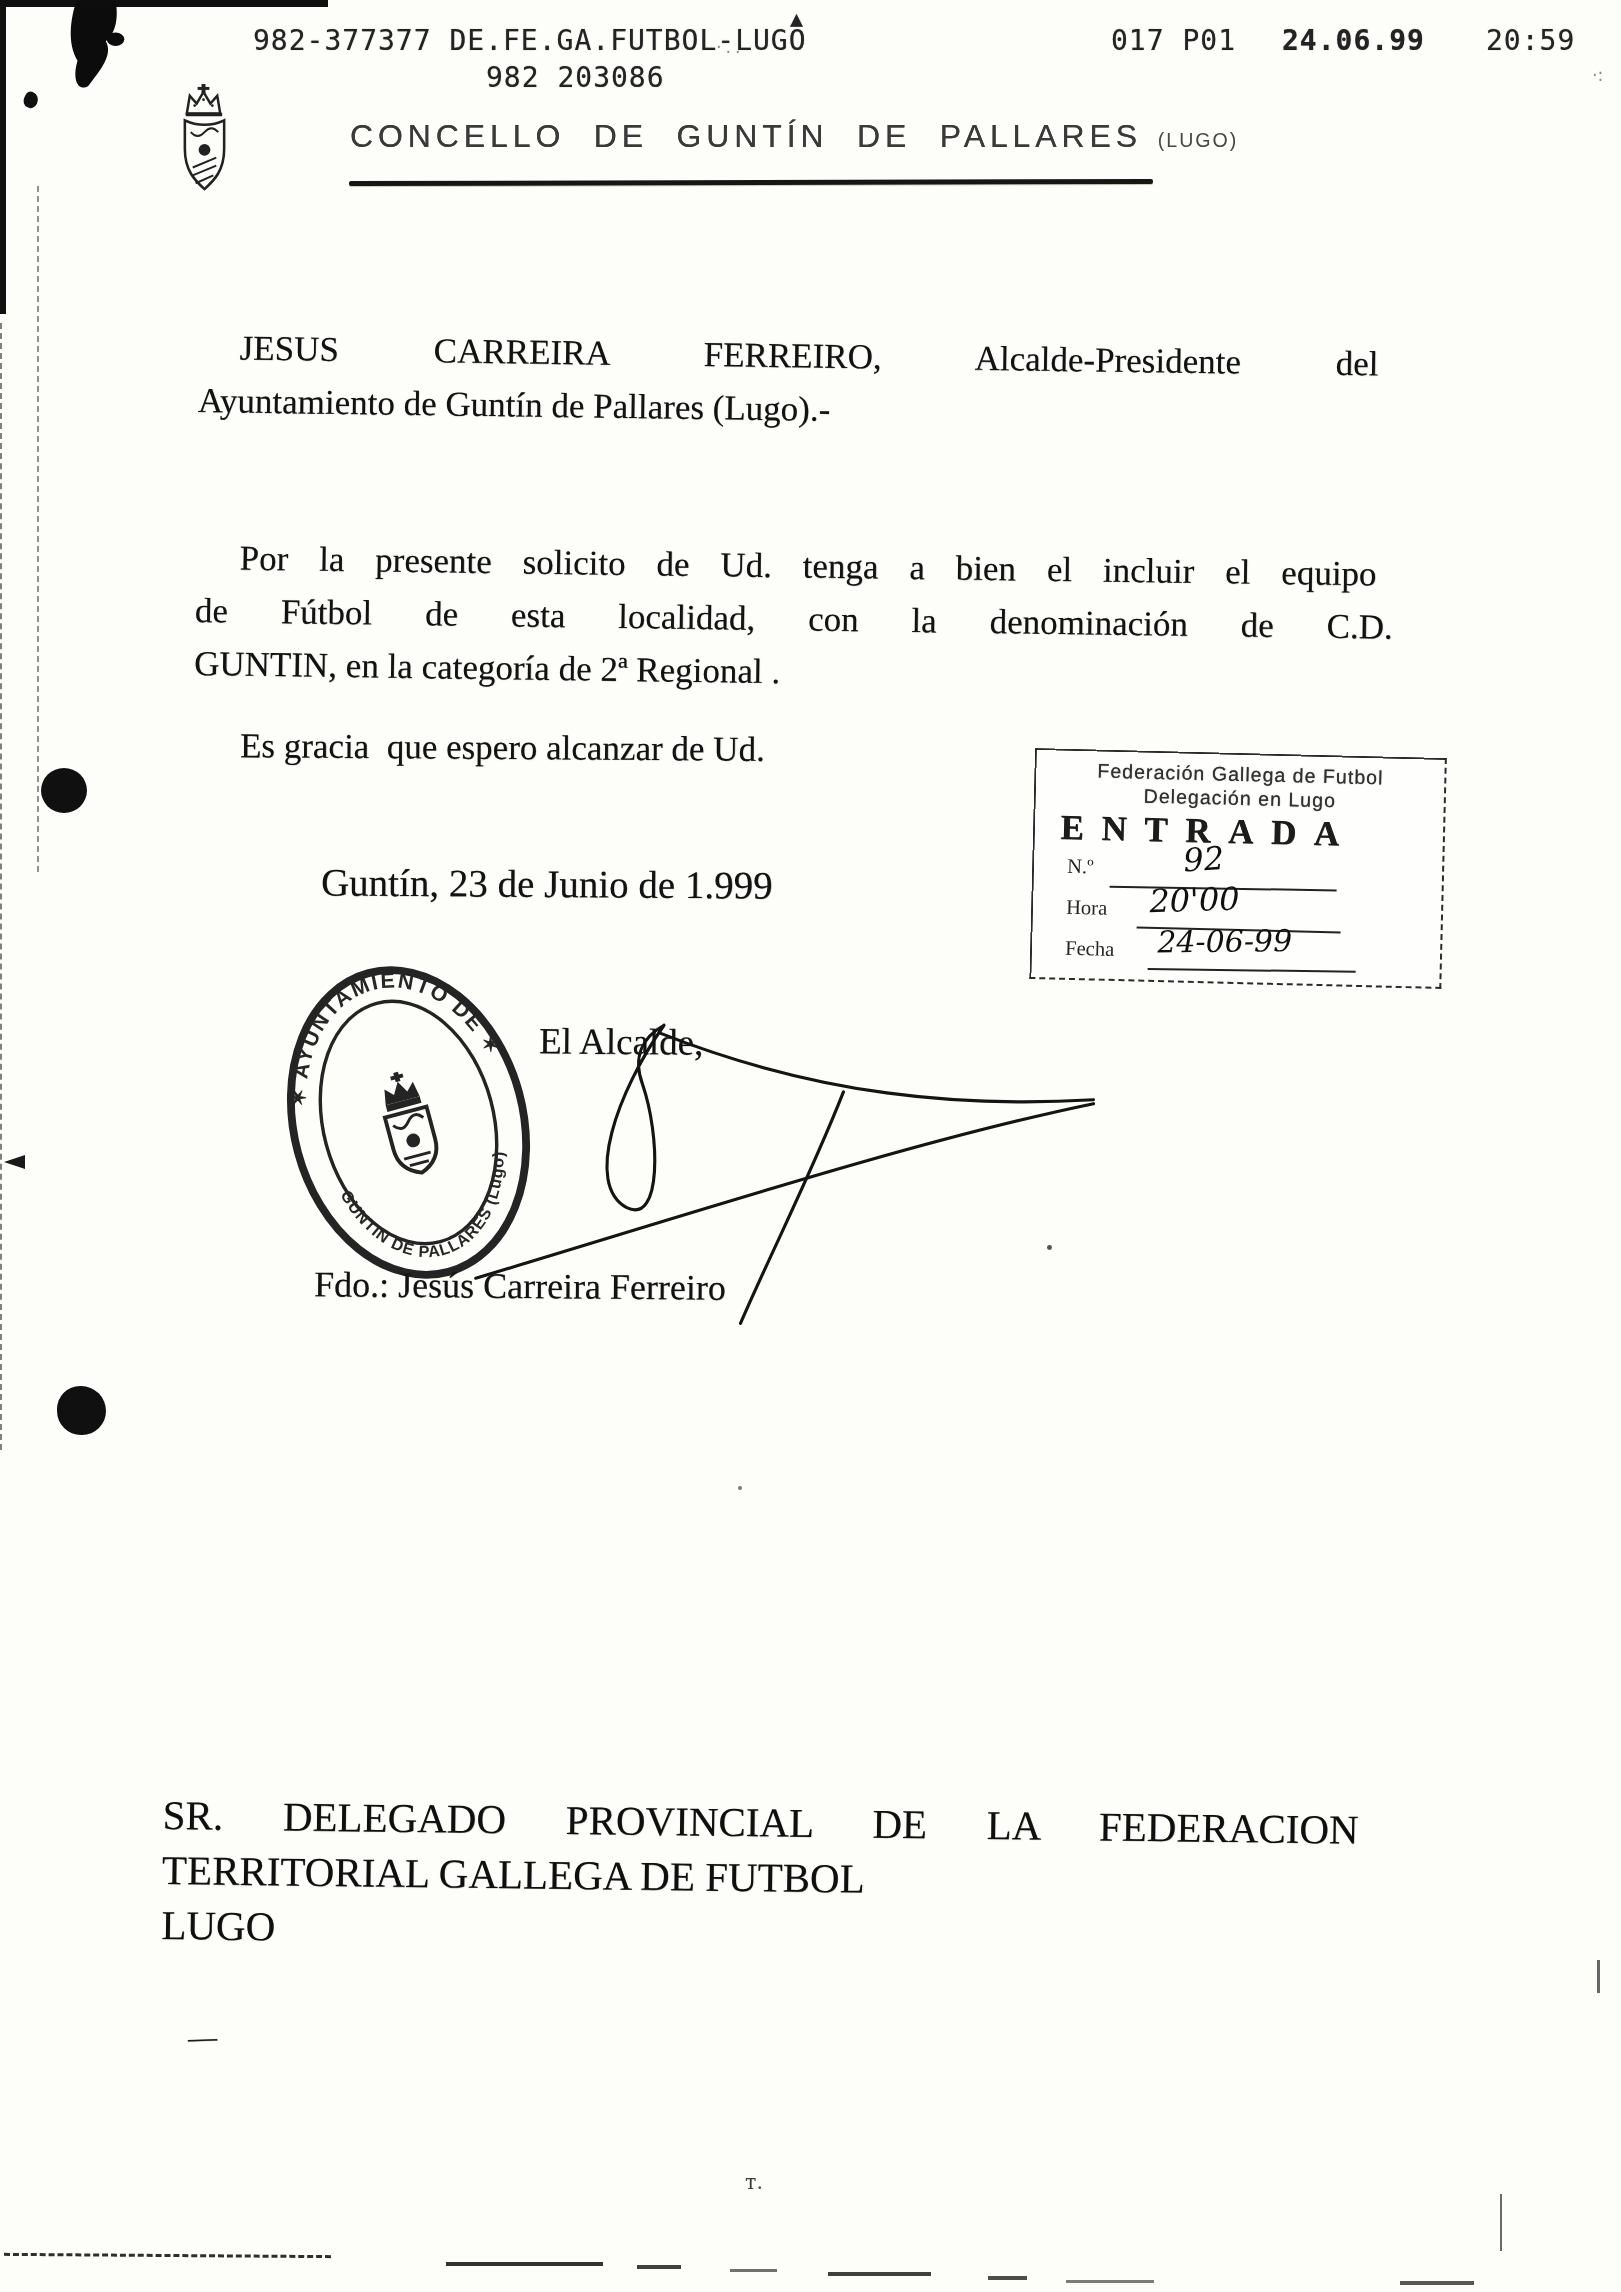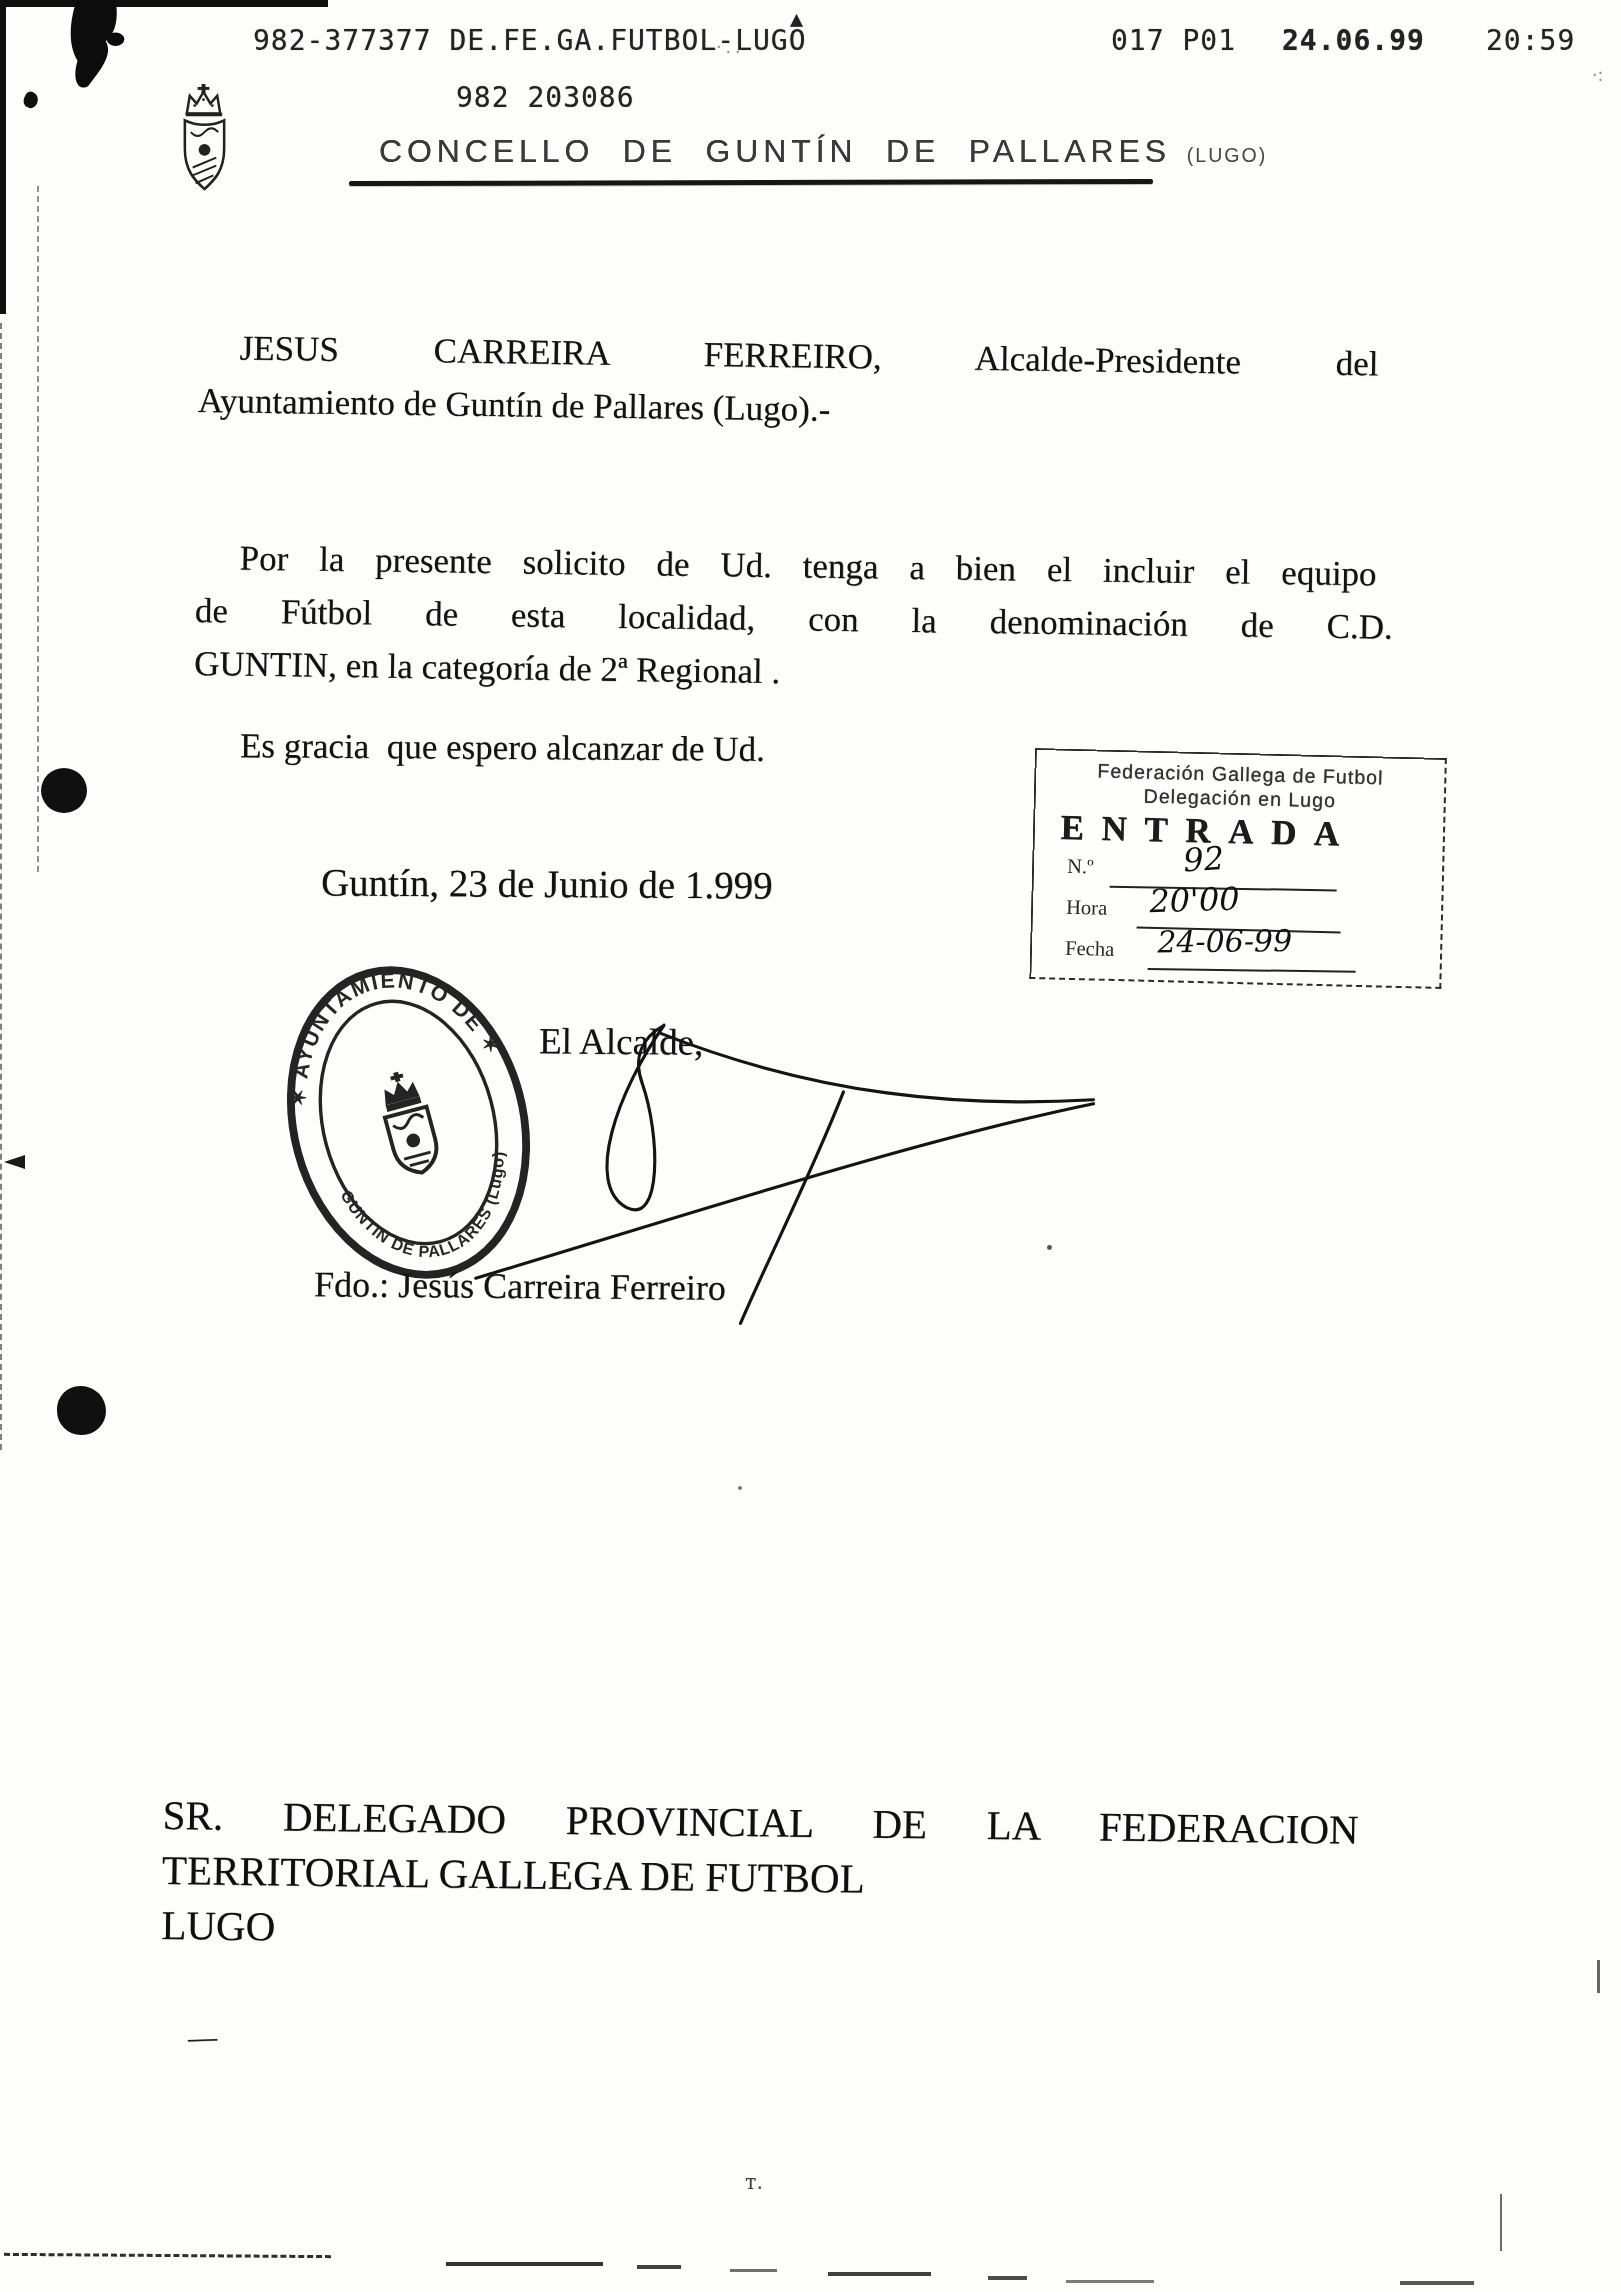--- a/index.html
+++ b/index.html
@@ -33,38 +33,38 @@
 </head>
 <body>
 
 <div id="page">
 
   <div class="abs fax" style="left:253px;top:23.5px;">982-377377  DE.FE.GA.FUTBOL-LUGO</div>
   <div class="abs fax" style="left:790px;top:5.9px;font-size:21.6px;">▲</div>
   <div class="abs fax" style="left:1111px;top:23.5px;text-align:center;">017 P01</div>
   <div class="abs fax" style="left:1282px;top:23.5px;font-weight:bold;">24.06.99</div>
   <div class="abs fax" style="left:1486px;top:23.5px;">20:59</div>
-  <div class="abs fax" style="left:456px;top:61px;margin-top:20px;">982 203086</div>
+  <div class="abs fax" style="left:486px;top:61px;">982 203086</div>
   <div class="abs noise" style="left:716px;top:37px;font-size:17.6px;letter-spacing:3.9px;">·..</div>
   <div class="abs noise" style="left:1592px;top:65px;font-size:17.6px;">·:</div>
 
   <svg class="abs" style="left:173px;top:84px;" width="63" height="112" viewBox="0 0 64 114">
     <rect x="29" y="0" width="4" height="9" fill="#222"></rect>
     <rect x="25" y="3" width="12" height="3" fill="#222"></rect>
     <path d="M14,30 L17,12 L24,20 L31,8 L38,20 L45,12 L48,30 Z" fill="none" stroke="#222" stroke-width="2.5"></path>
     <path d="M13,31 h37" stroke="#222" stroke-width="3.5"></path>
     <circle cx="22" cy="22" r="1.4" fill="#222"></circle>
       <circle cx="31" cy="16" r="1.4" fill="#222"></circle>
       <circle cx="40" cy="22" r="1.4" fill="#222"></circle>
     <path d="M12,37 c 12,6 28,6 40,0 v29 c0,22 -10,32 -20,41 c-10,-9 -20,-19 -20,-41 Z" fill="none" stroke="#222" stroke-width="2.6"></path>
     <path d="M18,49 q7,8 14,0 q7,-8 14,0" fill="none" stroke="#222" stroke-width="2"></path>
     <circle cx="32" cy="67" r="6" fill="#222"></circle>
     <path d="M20,85 l24,-10 M20,93 l24,-10 M23,101 l18,-8" stroke="#222" stroke-width="2" fill="none"></path>
   </svg>
-  <div class="abs" style="left:350px;top:133px;white-space:nowrap;margin-left:29px;">
+  <div class="abs" style="left:350px;top:118px;white-space:nowrap;">
     <span class="lh-title">CONCELLO DE GUNTÍN DE PALLARES</span><span class="lh-place">(LUGO)</span>
   </div>
   <div class="abs" style="left:349px;top:180px;width:804px;height:4.9px;background:#161616;transform:rotate(-0.15deg);border-radius:2px;box-shadow:0 1px 0 rgba(120,120,40,.35);"></div>
 
   <div class="abs typed" style="left:199px;top:321px;width:1182px;transform:rotate(.8deg);transform-origin:left top;">
     <div class="just" style="margin-left:41px;width:1139px;">JESUS CARREIRA FERREIRO, Alcalde-Presidente del</div>
     <div>Ayuntamiento de Guntín de Pallares (Lugo).-</div>
   </div>
 
   <div class="abs typed" style="left:196px;top:531px;width:1202px;transform:rotate(.8deg);transform-origin:left top;">

